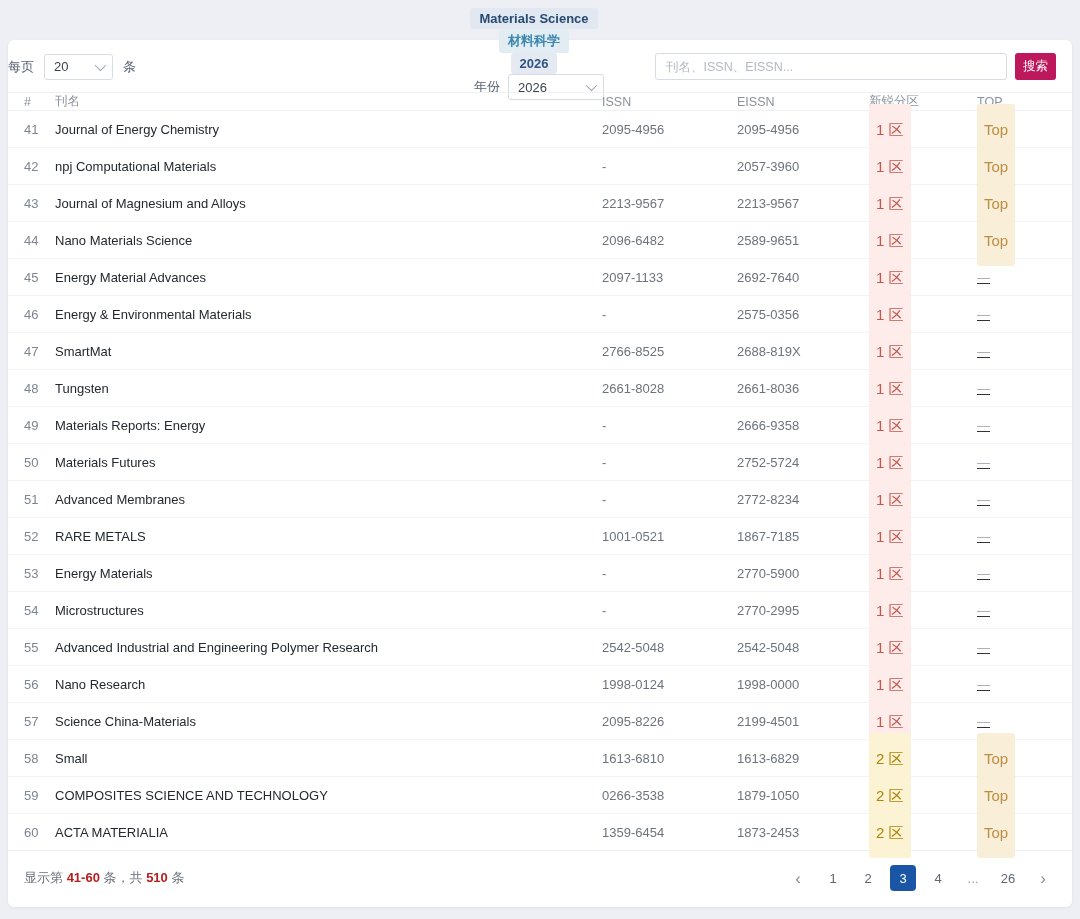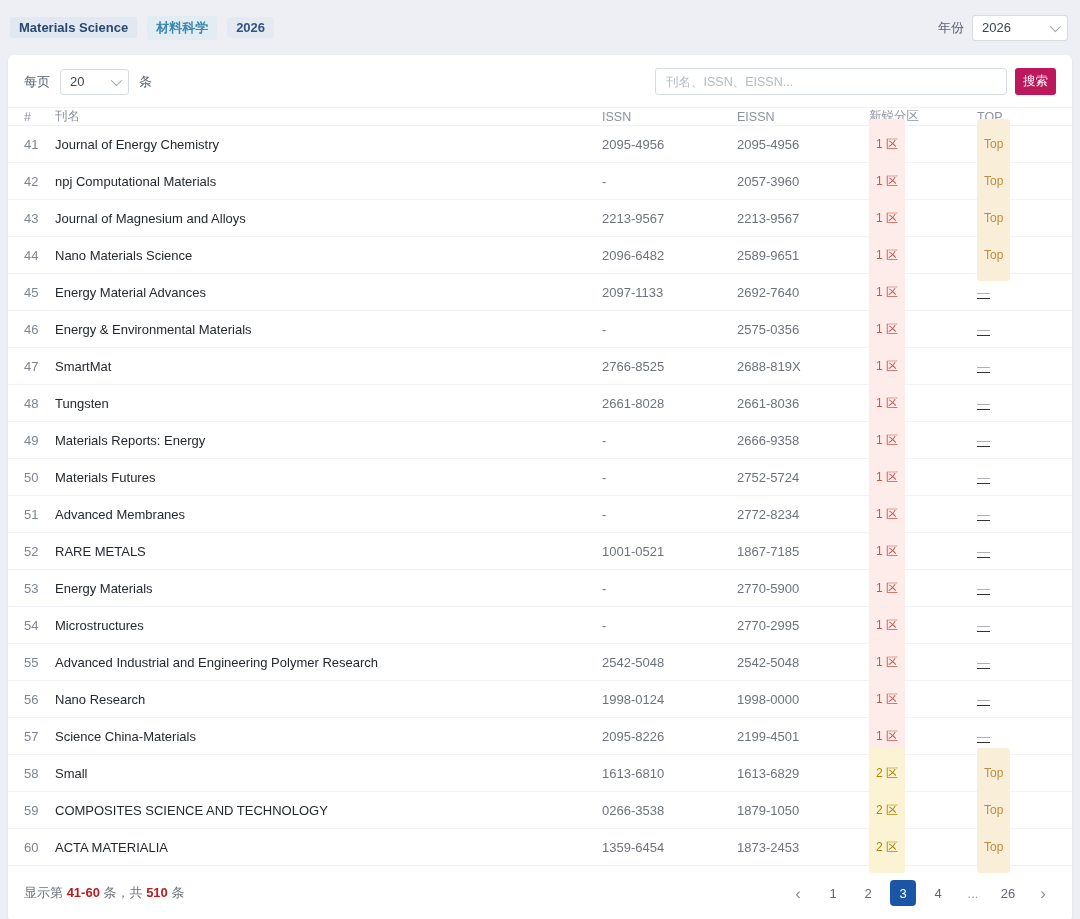--- a/index.html
+++ b/index.html
@@ -5,21 +5,21 @@
   * { margin:0; padding:0; box-sizing:border-box; }
   html,body { width:1080px; height:919px; }
   body {
     background:#edeff4;
     font-family:"Liberation Sans", sans-serif;
     color:#333;
     overflow:hidden;
   }
 
   
-  .tagbar { display:flex; align-items:center; padding:8px 12px 8px 10px; height:55px; }
+  .tagbar { display:flex; align-items:center; padding:8px 12px 8px 10px; height:40px;flex-direction:column; }
   .tag { display:inline-block; padding:3px 9px; border-radius:3px; font-size:13px; font-weight:bold; margin-right:10px; }
   .tag-en   { background:#e2e8f1; color:#27496f; }
   .tag-zh   { background:#e2ecf3; color:#3b87ae; }
   .tag-year { background:#e5eaf2; color:#2f5382; }
   .spacer { flex:1; }
 
   .year-filter { display:flex; align-items:center; font-size:13px; color:#5a6375; }
   .year-filter .label { margin-right:8px; }
   .selectbox {
     display:flex; align-items:center; justify-content:space-between;
@@ -31,21 +31,21 @@
           transform:rotate(45deg) translateY(-2px); display:inline-block; }
 
   
   .card {
     margin:0 8px; background:#fff; border-radius:6px;
     box-shadow:0 1px 3px rgba(30,40,60,.06);
     height:867px; display:flex; flex-direction:column; overflow:hidden;
   }
 
   
-  .toolbar { display:flex; align-items:center; padding:13px 16px 12px 16px; }
+  .toolbar { display:flex; align-items:center; padding:13px 16px 12px 0; }
   .perpage { display:flex; align-items:center; font-size:13px; color:#5a6375; }
   .perpage .selectbox { width:69px; margin:0 10px; }
   .searchgroup { margin-left:auto; display:flex; align-items:center; }
   .search-input {
     width:352px; height:27px; border:1px solid #d7dbe2; border-radius:3px;
     padding:0 10px; font-size:12.5px; color:#3c4350; background:#fff; outline:none;
     font-family:"Liberation Sans", sans-serif;
   }
   .search-input::placeholder { color:#b4bac3; }
   .search-btn {
@@ -64,21 +64,21 @@
   .c-top  { width:79px;  flex:none;text-decoration:underline; }
 
   .thead { height:31px; border-top:1px solid #f0f1f4; border-bottom:1px solid #eef0f3;
            font-size:12.5px; color:#8b929e; }
   .tbody .trow { height:37px; border-bottom:1px solid #f2f3f6; font-size:13px; }
   .tbody .trow:last-child { border-bottom:1px solid #eef0f3; }
   .cell-idx  { color:#7d8590; }
   .cell-name { color:#24292f; font-weight:500; white-space:nowrap; overflow:hidden; text-overflow:ellipsis; }
   .cell-issn { color:#6d737c; }
 
-  .badge { display:inline-block; padding:18px 7px; border-radius:3px; font-size:12px; line-height:15px; font-weight:500; }
+  .badge { display:inline-block; padding:18px 7px; border-radius:3px; font-size:15px; line-height:15px; font-weight:500; }
   .zone-1 { background:#fdecea; color:#c5564d; }
   .zone-2 { background:#fbf3d3; color:#ab8406; }
   .top-badge { background:#f9efd9; color:#bd8d44; }
   .dash { color:#a2a8b1; }
 
   
   .tfooter { margin-top:auto; display:flex; align-items:center; padding:14px 16px 18px 16px; }
   .summary { font-size:13px; color:#6d737c; }
   .summary .b { color:#b91c1c; font-weight:bold; }
   .pagination { margin-left:auto; display:flex; align-items:center; }

